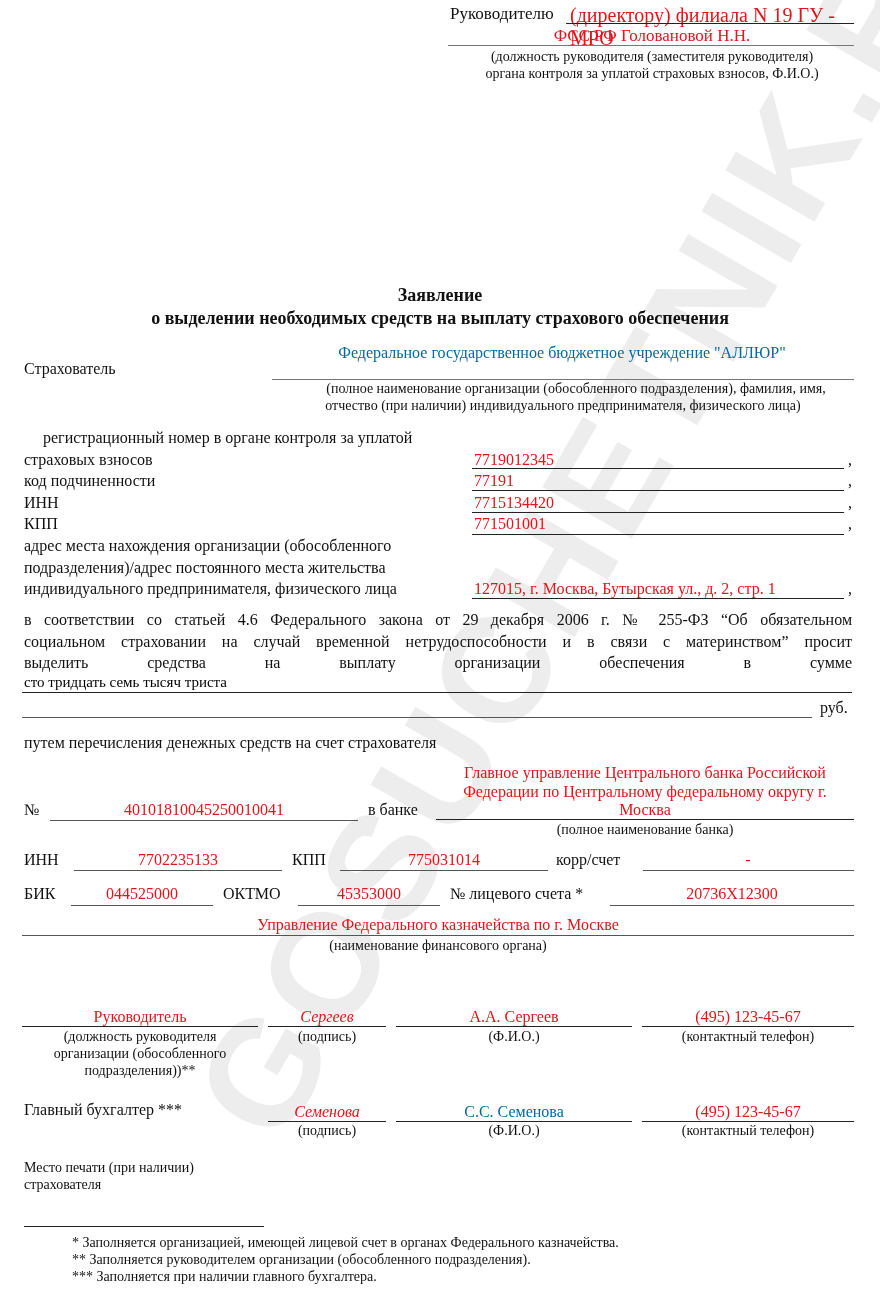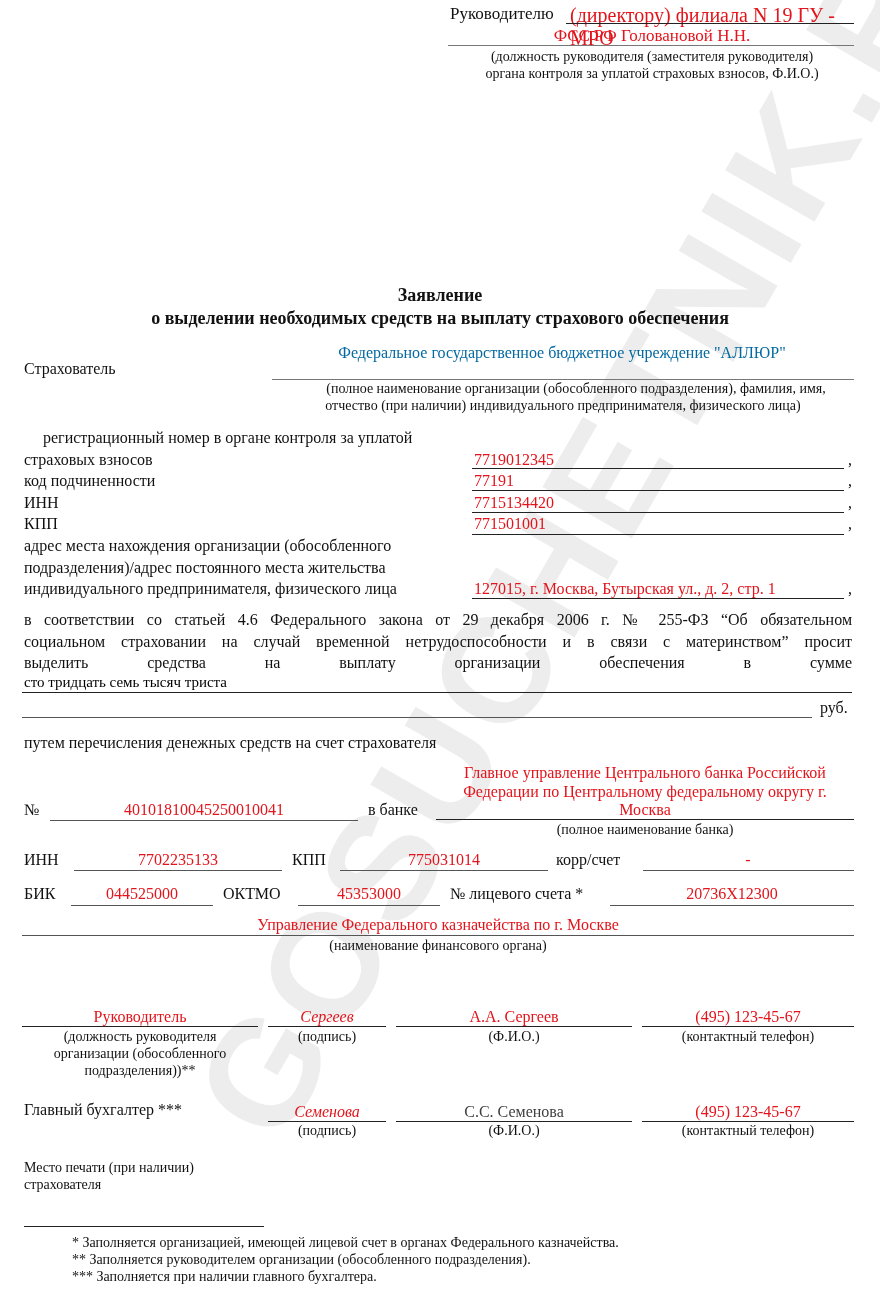--- a/index.html
+++ b/index.html
@@ -128,21 +128,21 @@
 <div class="abs red center" style="left: 642px; top: 1008px; width: 212px; color: rgb(227, 20, 27);">(495) 123-45-67</div>
 <div class="line" style="left:642px; top:1026px; width:212px;"></div>
 <div class="abs small center" style="left:642px; top:1029px; width:212px;">(контактный телефон)</div>
 
 <div class="abs" style="left:24px; top:1101px;">Главный бухгалтер ***</div>
 
 <div class="abs red center" style="left: 268px; top: 1103px; width: 118px; font-style: italic; color: rgb(227, 20, 27);">Семенова</div>
 <div class="line" style="left:268px; top:1121px; width:118px;"></div>
 <div class="abs small center" style="left:268px; top:1123px; width:118px;">(подпись)</div>
 
-<div class="abs red center" style="left: 396px; top: 1103px; width: 236px; color: #404040;">С.С. Семенова</div>
+<div class="abs red center" style="left: 396px; top: 1103px; width: 236px; color: #0369a1;">С.С. Семенова</div>
 <div class="line" style="left:396px; top:1121px; width:236px;"></div>
 <div class="abs small center" style="left:396px; top:1123px; width:236px;">(Ф.И.О.)</div>
 
 <div class="abs red center" style="left: 642px; top: 1103px; width: 212px; color: rgb(227, 20, 27);">(495) 123-45-67</div>
 <div class="line" style="left:642px; top:1121px; width:212px;"></div>
 <div class="abs small center" style="left:642px; top:1123px; width:212px;">(контактный телефон)</div>
 
 <div class="abs small" style="left:24px; top:1160px;">Место печати (при наличии)</div>
 <div class="abs small" style="left:24px; top:1177px;">страхователя</div>
 

